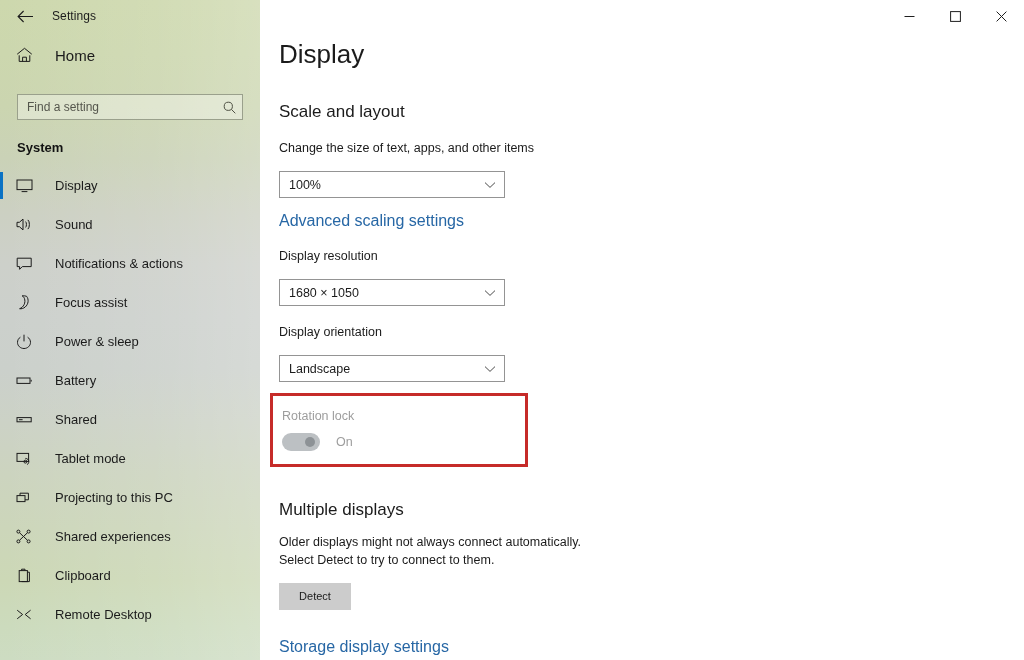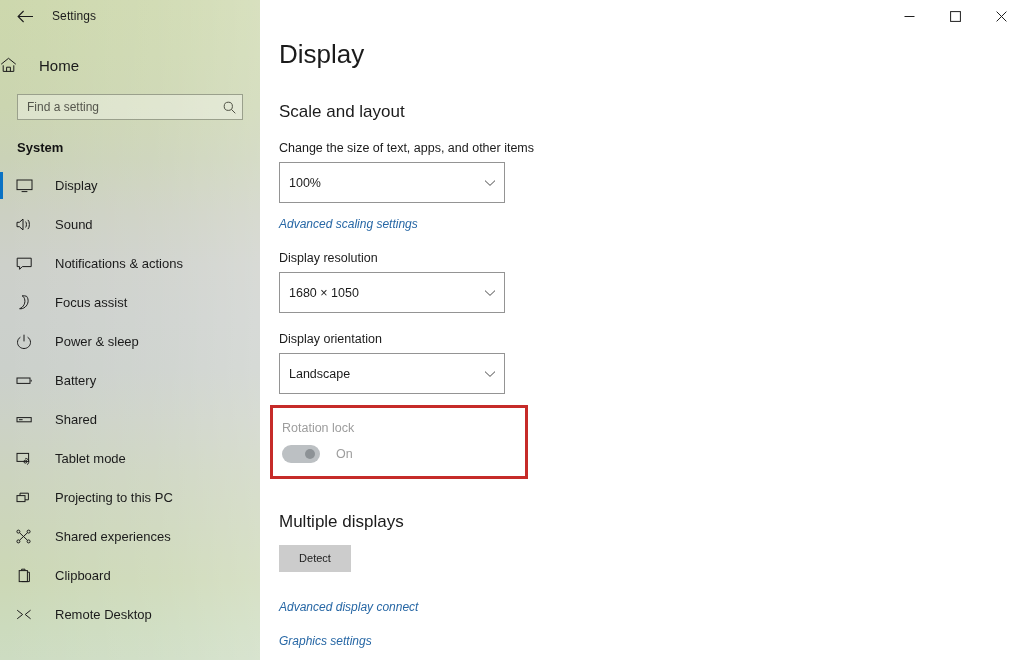--- a/index.html
+++ b/index.html
@@ -71,23 +71,24 @@
   .back-btn svg { display: block; }
   .app-title {
     margin-left: 14px;
     font-size: 12px;
     color: #1b1b1b;
     letter-spacing: .1px;
   }
 
   .home-row {
     display: flex;
-    align-items: center;
+    align-items: flex-start;
     height: 36px;
     margin-top: 15px;
+    padding-left: 16px;
   }
   .home-row .ic {
     width: 22px;
     display: flex;
     align-items: center;
     justify-content: flex-start;
     color: #1b1b1b;
   }
   .home-row .lbl {
     margin-left: 17px;
@@ -204,22 +205,22 @@
 
   .field-label {
     font-size: 12.5px;
     color: #1b1b1b;
     margin-top: 19px;
   }
 
   .combo {
     position: relative;
     width: 226px;
-    height: 41px;
-    margin-top: 7px;
+    height: 27px;
+    margin-top: 16px;
     border: 1px solid #949494;
     background: #ffffff;
     display: flex;
     align-items: center;
     padding-left: 9px;
   }
   .combo .val {
     font-size: 12.5px;
     color: #1b1b1b;
   }
@@ -228,25 +229,24 @@
     right: 8px;
     top: 0;
     bottom: 0;
     display: flex;
     align-items: center;
     color: #4b4b4b;
   }
 
   .link {
     display: inline-block;
-    font-size: 12px;
+    font-size: 16px;
     color: #2767a5;
     text-decoration: none;
     cursor: pointer;
-    font-style: italic;
   }
   .link-adv-scaling { margin-top: 14px; }
 
   
   .rot-wrap {
     position: relative;
     width: 258px;
     margin-top: 11px;
     margin-left: -9px;
     padding: 13px 0 13px 9px;
@@ -557,21 +557,22 @@
         <div class="toggle-row">
           <div class="toggle">
             <span class="knob"></span>
           </div>
           <div class="toggle-state">On</div>
         </div>
       </div>
 
       <div class="section-title section-title-multi">Multiple displays</div>
 
+      <div class="body-text">Older displays might not always connect automatically. Select Detect to try to connect to them.</div>
 
       <button class="btn">Detect</button>
 
-      <div><a class="link link-adv-display">Advanced display connect</a></div>
+      <div><a class="link link-adv-display">Storage display settings</a></div>
       <div><a class="link link-graphics">Graphics settings</a></div>
 
     </div>
   </div>
 </div>
 
 </body></html>

